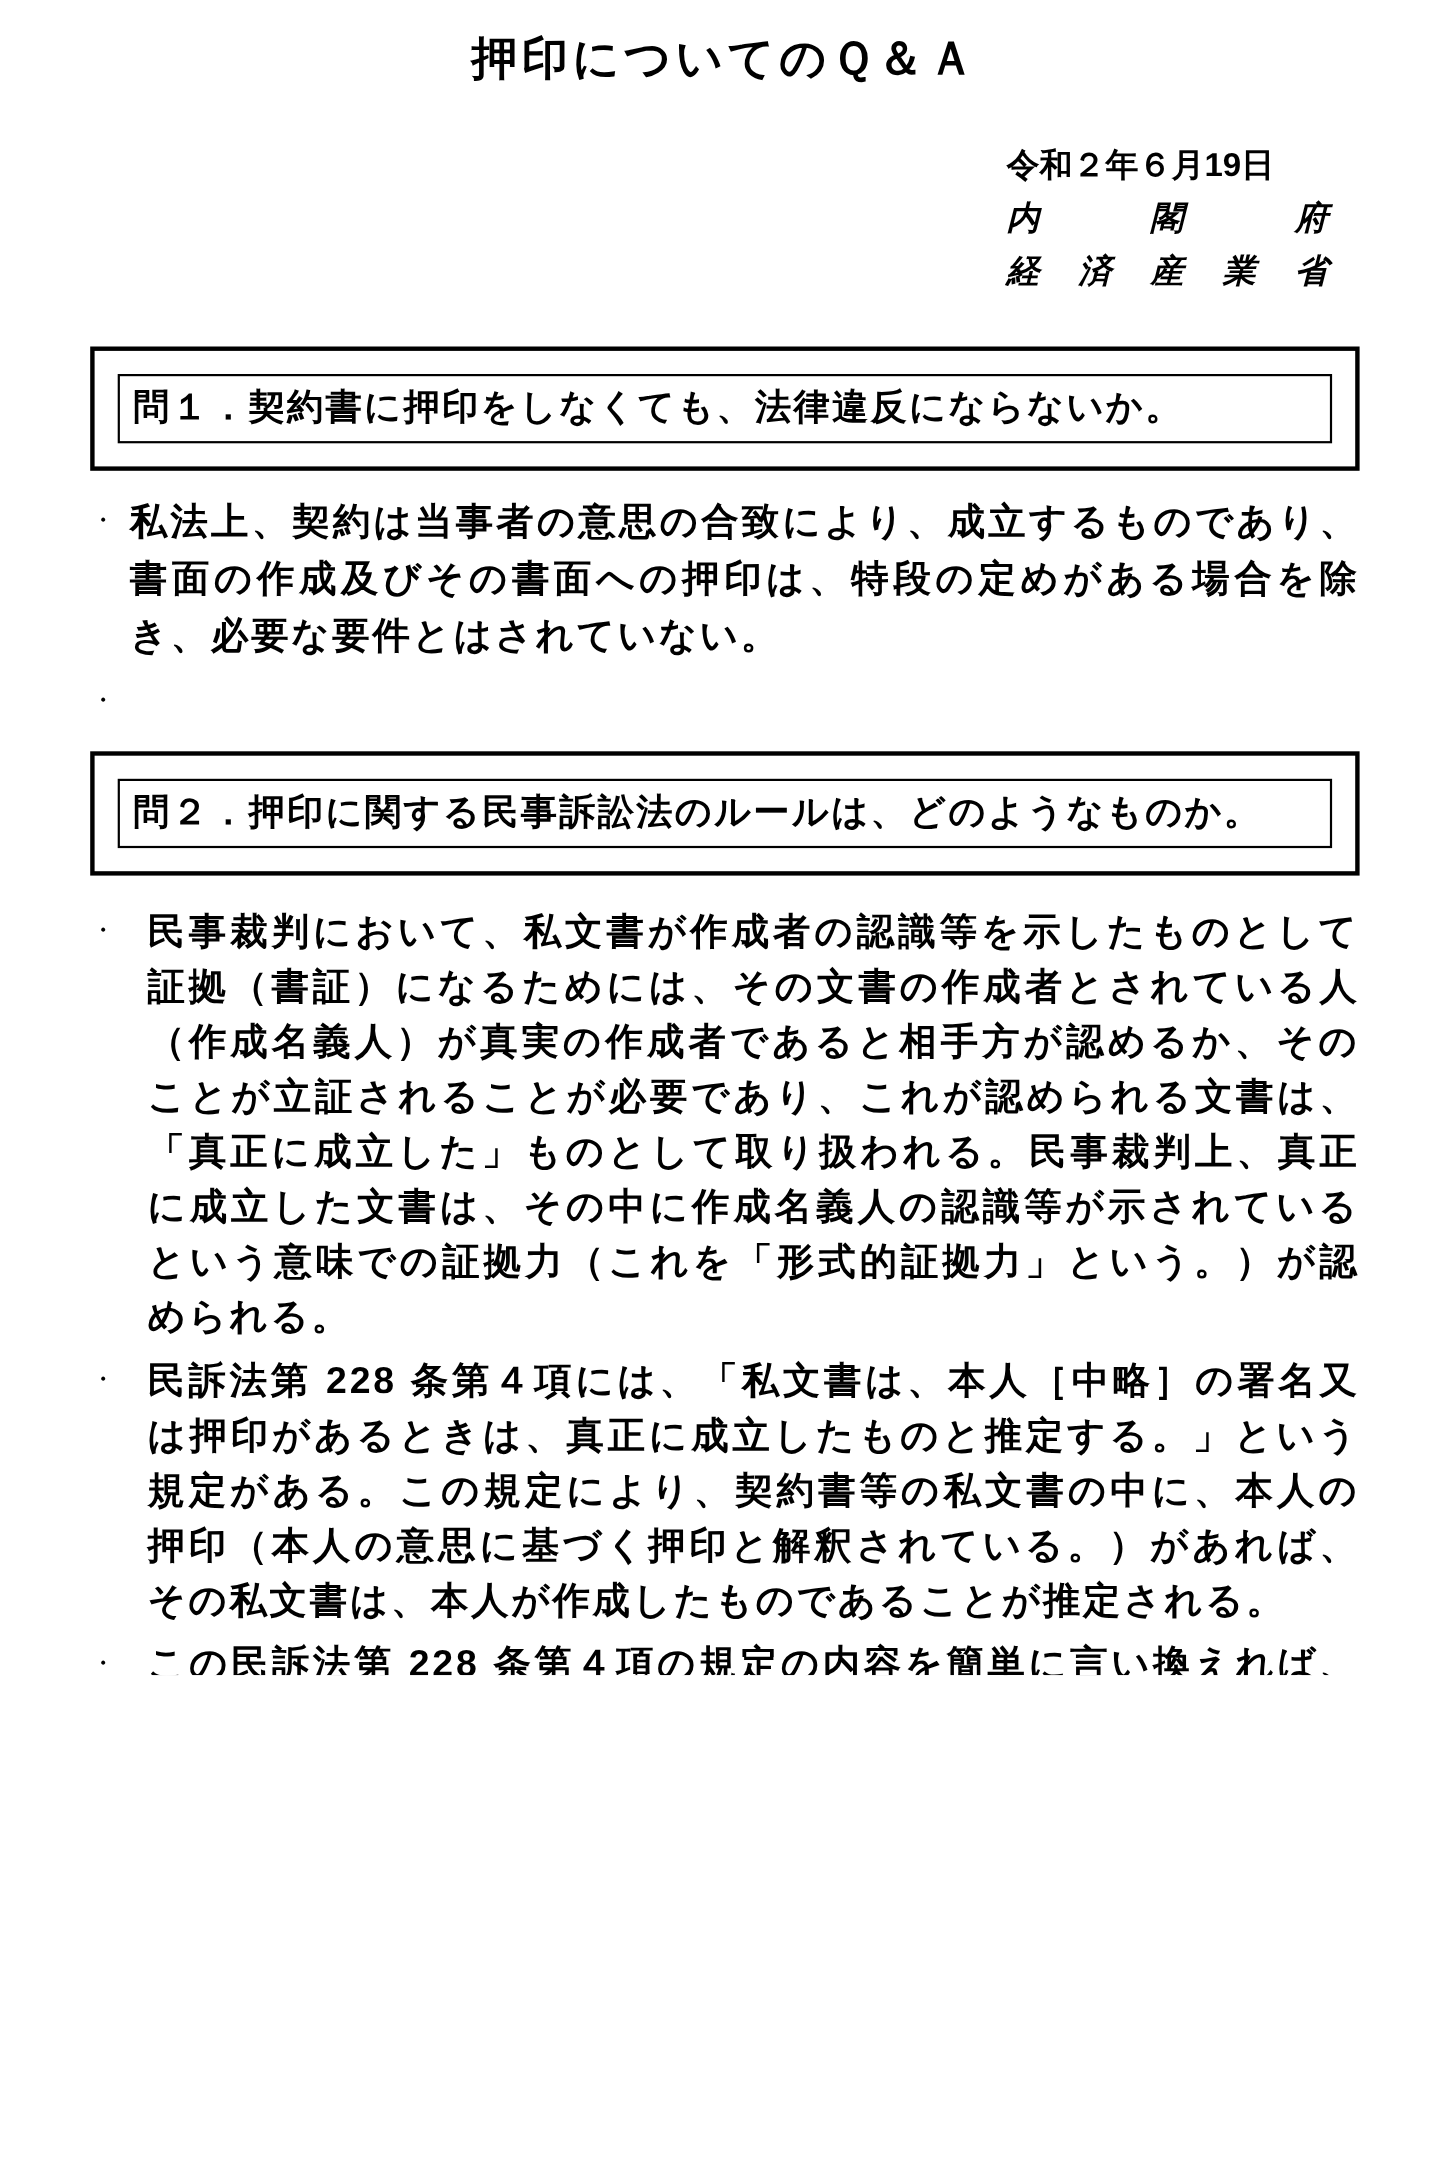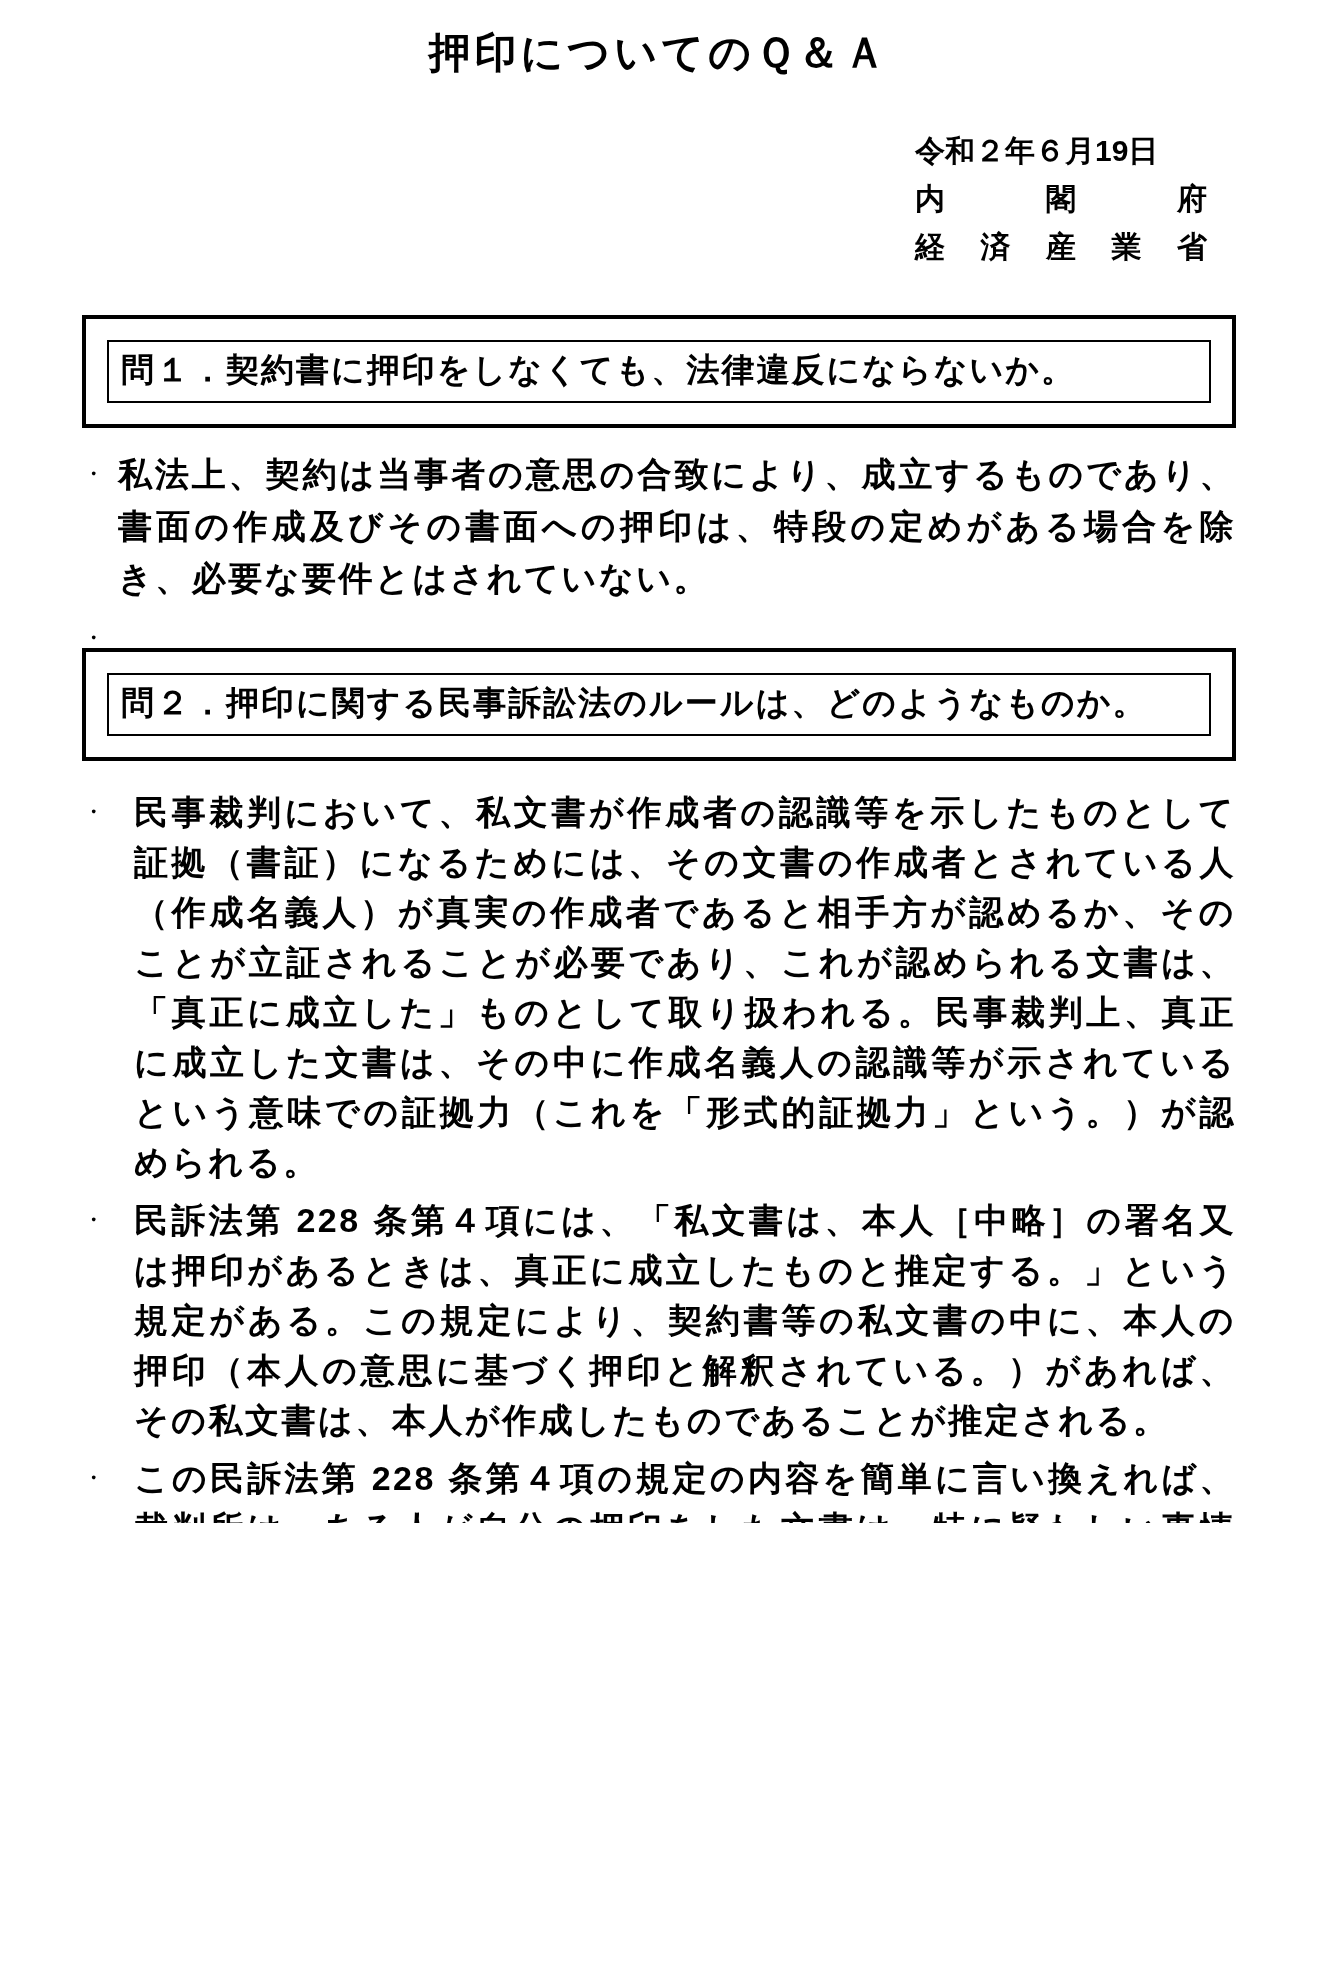--- a/index.html
+++ b/index.html
@@ -35,23 +35,24 @@
     line-height: 48px;
   }
   .date-line {
     text-align: left;
     white-space: nowrap;
   }
   .agency-line {
     text-align: justify;
     text-align-last: justify;
     text-justify: inter-ideograph;
+    font-style: italic;
   }
   .qa-section.sec-1 { margin-top: 44px; }
-  .qa-section.sec-2 { margin-top: 44px; }
+  .qa-section.sec-2 { margin-top: 79px; }
   .q-box {
     border: 4px solid #000000;
     padding: 21px;
   }
   .q-box-inner {
     border: 2px solid #000000;
     padding: 6px 12px 8px 12px;
   }
   .q-text {
     font-size: 33px;

